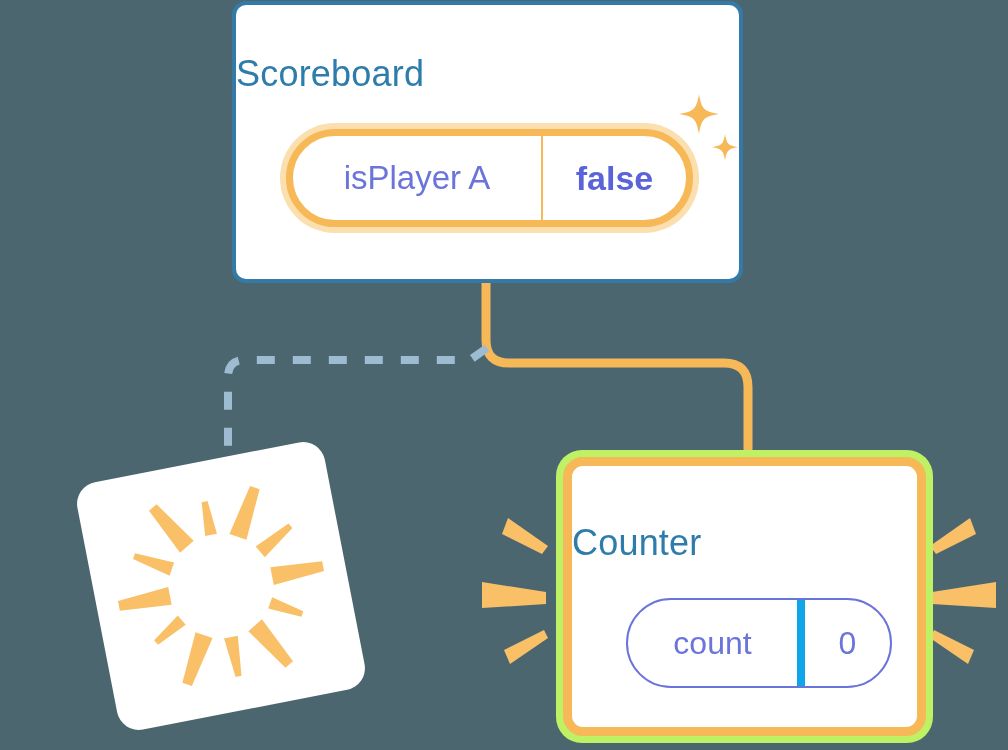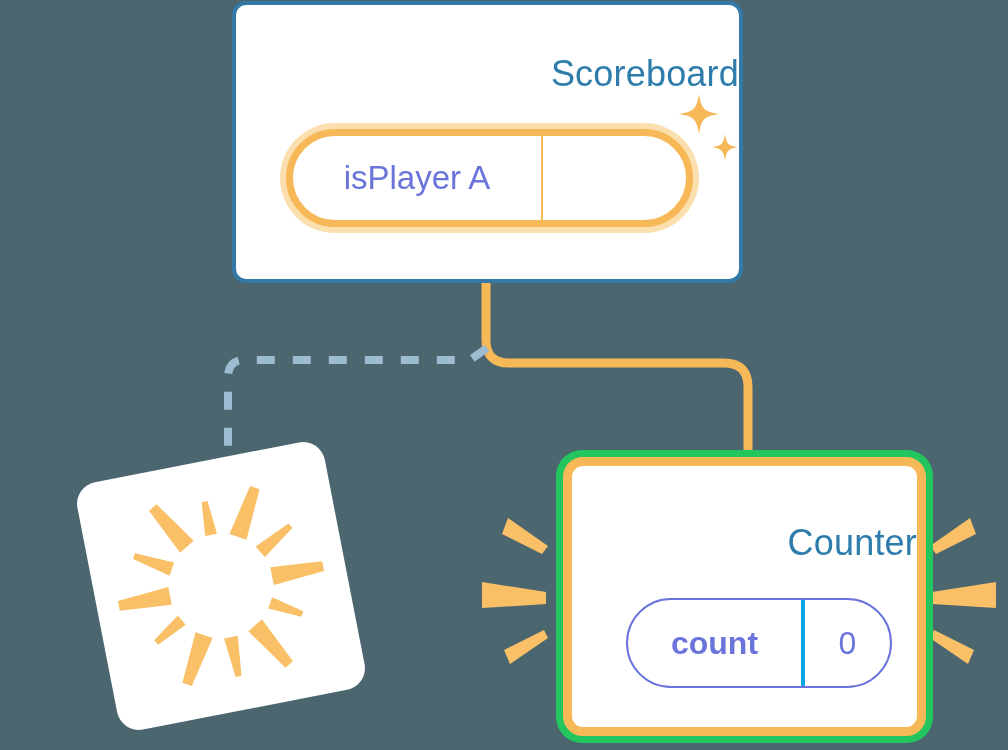--- a/index.html
+++ b/index.html
@@ -37,39 +37,39 @@
     border-radius: 14px;
   }
 
   
   #counter-card {
     left: 556px;
     top: 450px;
     width: 377px;
     height: 293px;
     border-radius: 26px;
-    background: #22c55e;              
+    background: #bef264;              
     padding: 7px;
   }
   #counter-card-inner {
     width: 100%;
     height: 100%;
     box-sizing: border-box;
     background: #ffffff;
     border: 9px solid #f7b857;        
     border-radius: 20px;
     position: relative;
   }
 
   
   .card-title {
     position: absolute;
     left: 0;
     width: 100%;
-    text-align: right;
+    text-align: left;
     color: #2d7cab;
     font-size: 36px;
     font-weight: 400;
     letter-spacing: 0.2px;
     white-space: nowrap;
   }
   #scoreboard-title { top: 48px; }
   #counter-title    { top: 56px; }
 
   
@@ -129,22 +129,21 @@
     width: 266px;
     height: 90px;
     border: 2px solid #6a74db;
     border-radius: 999px;
     display: flex;
     overflow: hidden;
   }
   #counter-pill .pill-key {
     flex: 0 0 177px;
     font-size: 32px;
-    border-right: 4px solid #0ea5e9;
-    font-weight: bold;
+    border-right: 8px solid #0ea5e9;
   }
   #counter-pill .pill-val {
     flex: 1 1 auto;
     font-size: 32px;
   }
 
   
   #connectors {
     position: absolute;
     left: 0;
@@ -203,20 +202,21 @@
     <path d="M 487 348 L 470 360 L 245 360 Q 228 360 228 377 L 228 470" fill="none" stroke="#9dbcd2" stroke-width="8" stroke-linecap="butt" stroke-dasharray="18 18"></path>
   </svg>
 
   <div class="card" id="scoreboard-card">
 
     <div class="card-title" id="scoreboard-title">Scoreboard</div>
 
     <div class="pill" id="scoreboard-pill">
       <div id="scoreboard-pill-inner">
         <div class="pill-key">isPlayer A</div>
+        <div class="pill-val">false</div>
       </div>
     </div>
   </div>
 
   <svg id="sparkles" viewBox="0 0 80 76" xmlns="http://www.w3.org/2000/svg">
     <path fill="#f7b857" d="M31 2 C33.5 17 36 19.5 51 22 C36 24.5 33.5 27 31 42 C28.5 27 26 24.5 11 22 C26 19.5 28.5 17 31 2 Z"></path>
     <path fill="#f7b857" d="M57 42 C58.6 52 60.2 53.6 70 55.2 C60.2 56.8 58.6 58.4 57 68.4 C55.4 58.4 53.8 56.8 44 55.2 C53.8 53.6 55.4 52 57 42 Z"></path>
   </svg>
 
   <div id="flash-card">

